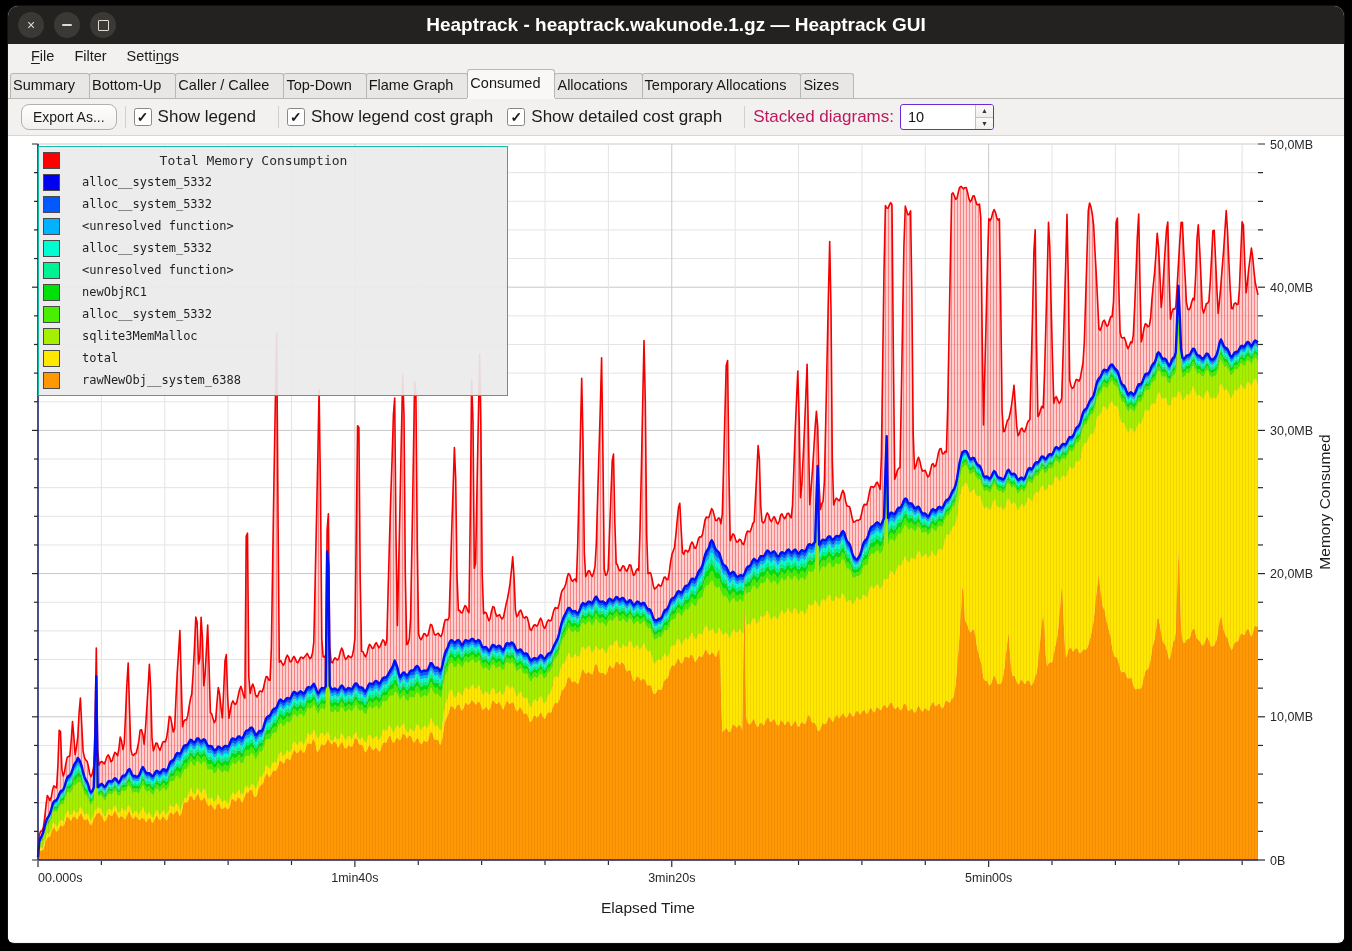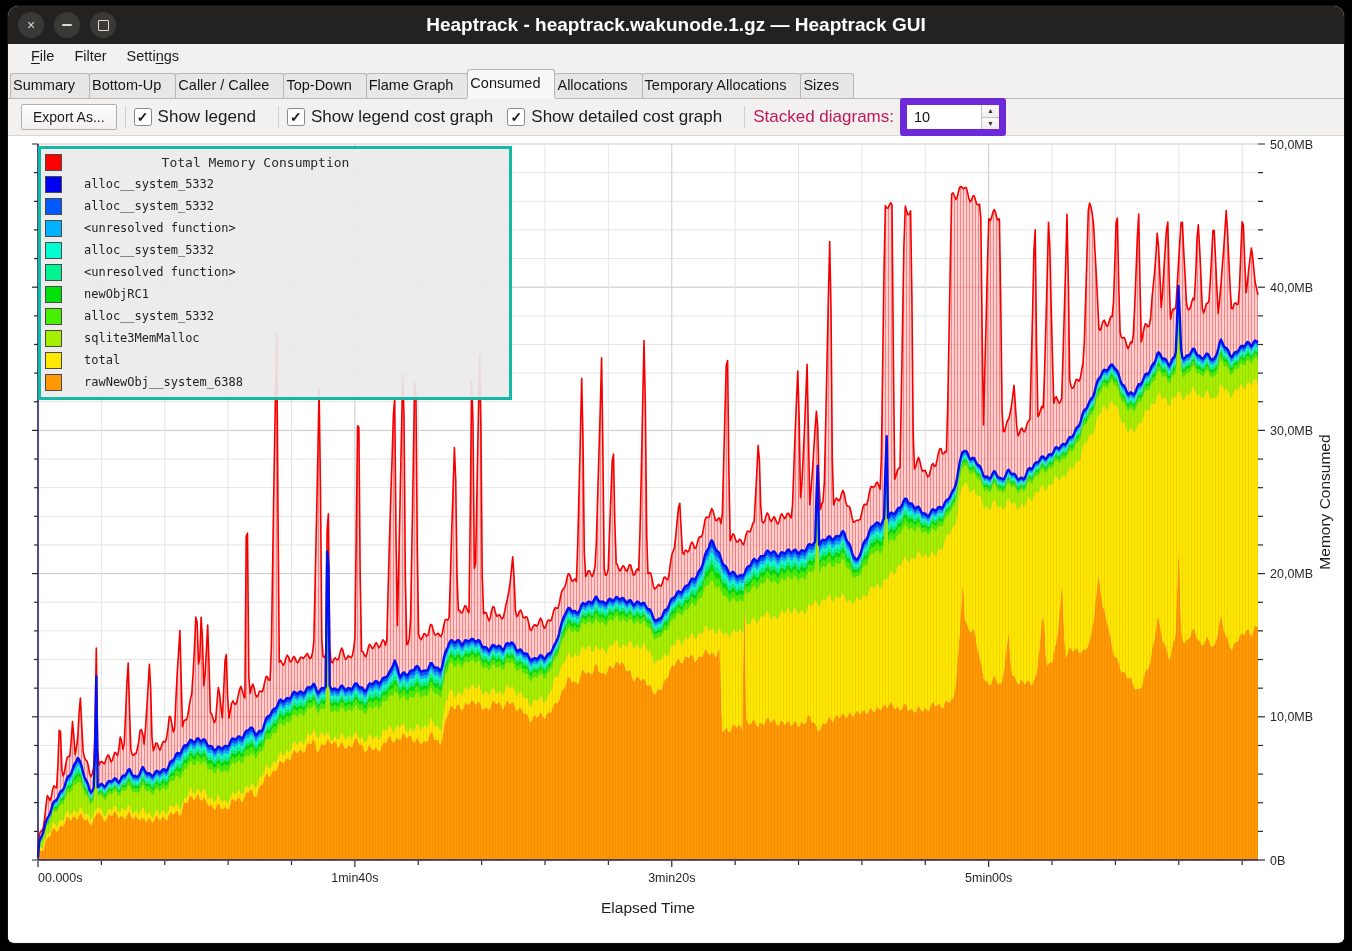--- a/index.html
+++ b/index.html
@@ -22,39 +22,39 @@
   
   .tabbar{height:31px;background:#f2f1f0;display:flex;align-items:flex-end;padding-left:2px;
     border-bottom:1px solid #b9b7b4;box-sizing:border-box;}
   .tab{font-size:14.5px;color:#161616;background:#e9e7e5;border:1px solid #b9b7b4;border-bottom:none;
     padding:3px 14px 4px 2px;height:17px;line-height:17px;border-radius:3px 3px 0 0;margin-right:-1px;cursor:pointer;}
   .tab.active{background:#f9f8f7;height:21px;line-height:21px;position:relative;z-index:2;
     box-shadow:0 1px 0 #f9f8f7;}
   
   .toolbar{height:37px;background:#f2f1f0;display:flex;align-items:center;padding-left:13px;
     border-bottom:1px solid #d8d6d3;box-sizing:border-box;}
-  .btn{font-size:14px;color:#1b1b1b;padding:4px 11px;border:1px solid #b2b0ad;border-radius:2px;
+  .btn{font-size:14px;color:#1b1b1b;padding:4px 11px;border:1px solid #b2b0ad;border-radius:8px;
     background:linear-gradient(#fefefe,#f1f0ee);cursor:pointer;}
   .tb-sep{width:1px;height:22px;background:#d2d0cd;margin:0 8px;}
   .cb-group{display:flex;align-items:center;margin-right:14px;cursor:pointer;}
   .cb-box{width:16px;height:16px;background:#fff;border:1px solid #8a8885;border-radius:2.5px;
     display:flex;align-items:center;justify-content:center;font-size:14px;color:#1b1b1b;font-weight:bold;}
   .cb-label{font-size:17px;color:#1b1b1b;margin-left:6px;}
   .spin-label{font-size:17px;color:#be185d;margin-right:6px;}
-  .spinbox{display:flex;border:7px solid #6d28d9;border-radius:3px;background:#fff;height:24px;overflow:hidden;gap:44px;}
+  .spinbox{display:flex;border:1px solid #6d28d9;border-radius:3px;background:#fff;height:24px;overflow:hidden;gap:44px;}
   .spin-value{width:30px;text-align:center;font-size:14.5px;line-height:24px;color:#111;}
   .spin-btns{display:flex;flex-direction:column;border-left:1px solid #c4c2bf;}
   .spin-btn{width:17px;height:12px;background:linear-gradient(#fbfaf9,#efeeec);font-size:7px;line-height:12px;
     text-align:center;color:#333;cursor:pointer;}
   .spin-btn.up{border-bottom:1px solid #c4c2bf;}
   
   .chart-wrap{position:relative;background:#ffffff;height:806px;}
   #chart-svg{position:absolute;left:0;top:0;}
   .legend{position:absolute;left:30px;top:10px;width:468px;background:rgba(235,235,235,0.93);
-    border:3px solid #14b8a6;padding:2px 0 4px 0;font-family:"DejaVu Sans Mono",monospace;}
+    border:1px solid #14b8a6;padding:2px 0 4px 0;font-family:"DejaVu Sans Mono",monospace;}
   .lg-row{display:flex;align-items:center;height:22px;padding-left:4px;}
   .lg-swatch{width:17px;height:17px;border:1px solid #4a4a4a;box-sizing:border-box;flex:none;}
   .lg-label{font-size:12px;color:#1f1f1f;margin-left:22px;white-space:pre;}
   .lg-title{flex:1;text-align:center;font-size:13px;color:#2a2a2a;margin-right:60px;}
 </style>
 </head>
 <body>
 
 <div class="window">
   <div class="titlebar">

